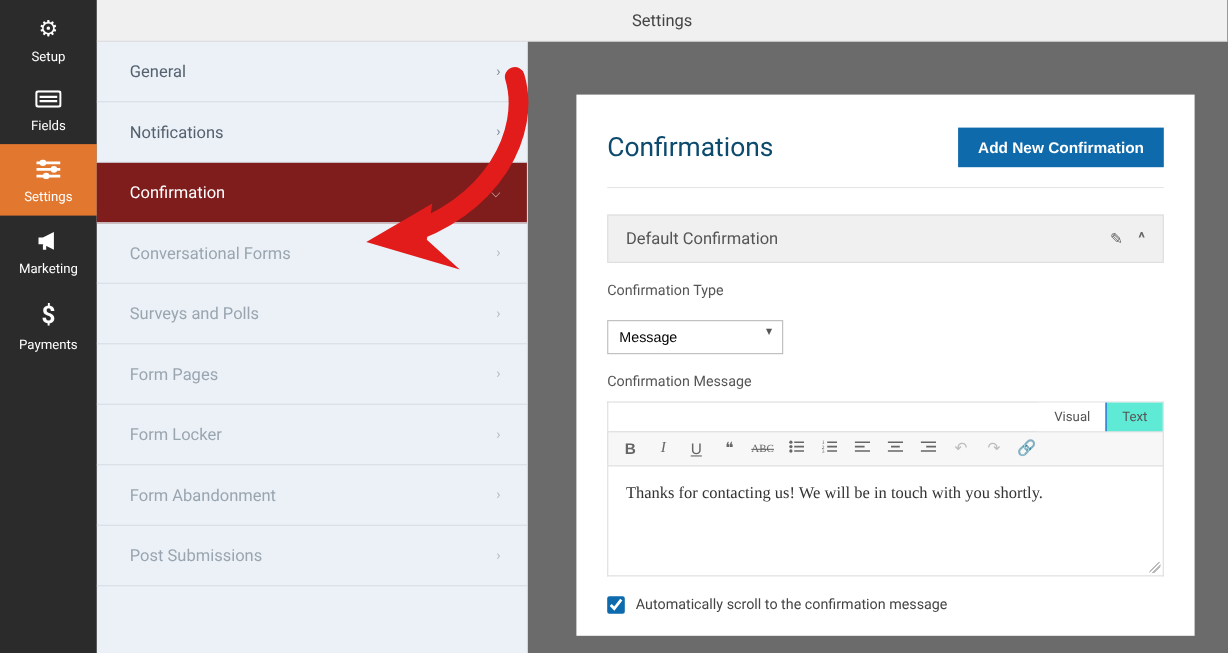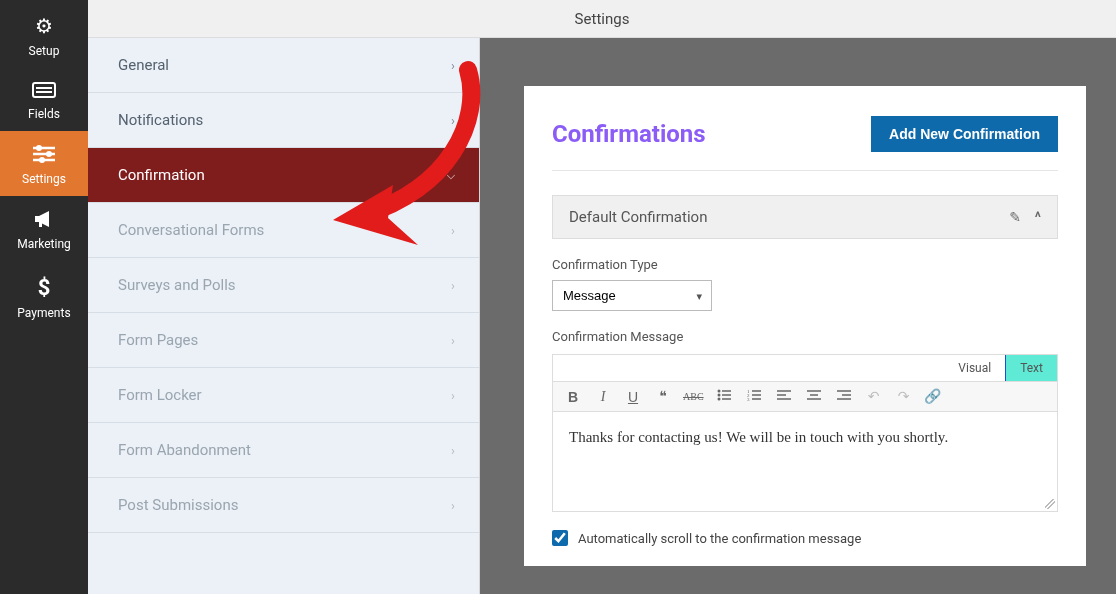--- a/index.html
+++ b/index.html
@@ -15,29 +15,29 @@
   
   .secondary { position:absolute; left:88px; top:38px; width:392px; background:#ebf1f7; height:556px; border-right:1px solid #d6d6d6;}
   .sec-item { height:55px; border-bottom:1px solid #d6dde4; display:flex; align-items:center; padding:0 24px 0 30px; color:#55616f; font-size:15px; cursor:pointer; justify-content:space-between;}
   .sec-item.active { background:#7f1d1d; color:#fff;}
   .sec-item.muted { color:#9aa5af;}
   .chev { font-size:13px; color:inherit; opacity:.7;}
   
   .workarea { position:absolute; left:480px; top:38px; right:0; bottom:0; background:#6b6b6b; padding:0;}
   .panel { position:absolute; left:44px; top:48px; right:30px; background:#fff; padding:30px 28px 10px 28px;}
   .panel-head { display:flex; justify-content:space-between; align-items:center; padding-bottom:18px; border-bottom:1px solid #e5e5e5;}
-  .panel-title { font-size:24px; font-weight:700; color:#8b5cf6;}
+  .panel-title { font-size:24px; font-weight:400; color:#0c4a6e;}
   .btn-primary { background:#0e6aab; color:#fff; border:none; padding:10px 18px; font-size:14px; font-weight:600; cursor:pointer;}
   
   .acc-head { margin-top:24px; background:#f0f0f0; border:1px solid #ddd; padding:12px 16px; display:flex; align-items:center; justify-content:space-between; color:#555; font-size:15px;}
   .acc-head .tools { display:flex; gap:14px; color:#666; font-size:14px;}
   
   .field-label { font-size:13px; color:#555; margin-top:18px; margin-bottom:8px;}
   .select-wrap { position:relative; display:inline-block;}
-  .select-wrap select { appearance:none; padding:7px 56px 7px 10px; border:1px solid #bbb; font-size:13px; background:#fff; min-width:160px;}
+  .select-wrap select { appearance:none; padding:7px 56px 7px 10px; border:1px solid #bbb; font-size:13px; background:#fff; min-width:160px;margin-top:11px;}
   .select-wrap::after { content:"\25BE"; position:absolute; right:10px; top:50%; transform:translateY(-50%); color:#555; pointer-events:none; font-size:11px;}
   
   .editor-tabs { display:flex; justify-content:flex-end; border:1px solid #ddd; border-bottom:none; margin-top:10px;}
   .ed-tab { padding:6px 14px; font-size:12px; color:#555; border-left:1px solid #1d4ed8; cursor:pointer; background:#5eead4;}
   .ed-tab:first-child{border-left:none;}
   .ed-tab.active { background:#fff;text-align:center;}
   
   .toolbar { display:flex; gap:10px; border:1px solid #ddd; padding:6px 10px; background:#f7f7f7; color:#666; font-size:14px; align-items:center;}
   .toolbar .tbtn { min-width:20px; text-align:center; cursor:pointer; font-family:Georgia,serif;}
   

